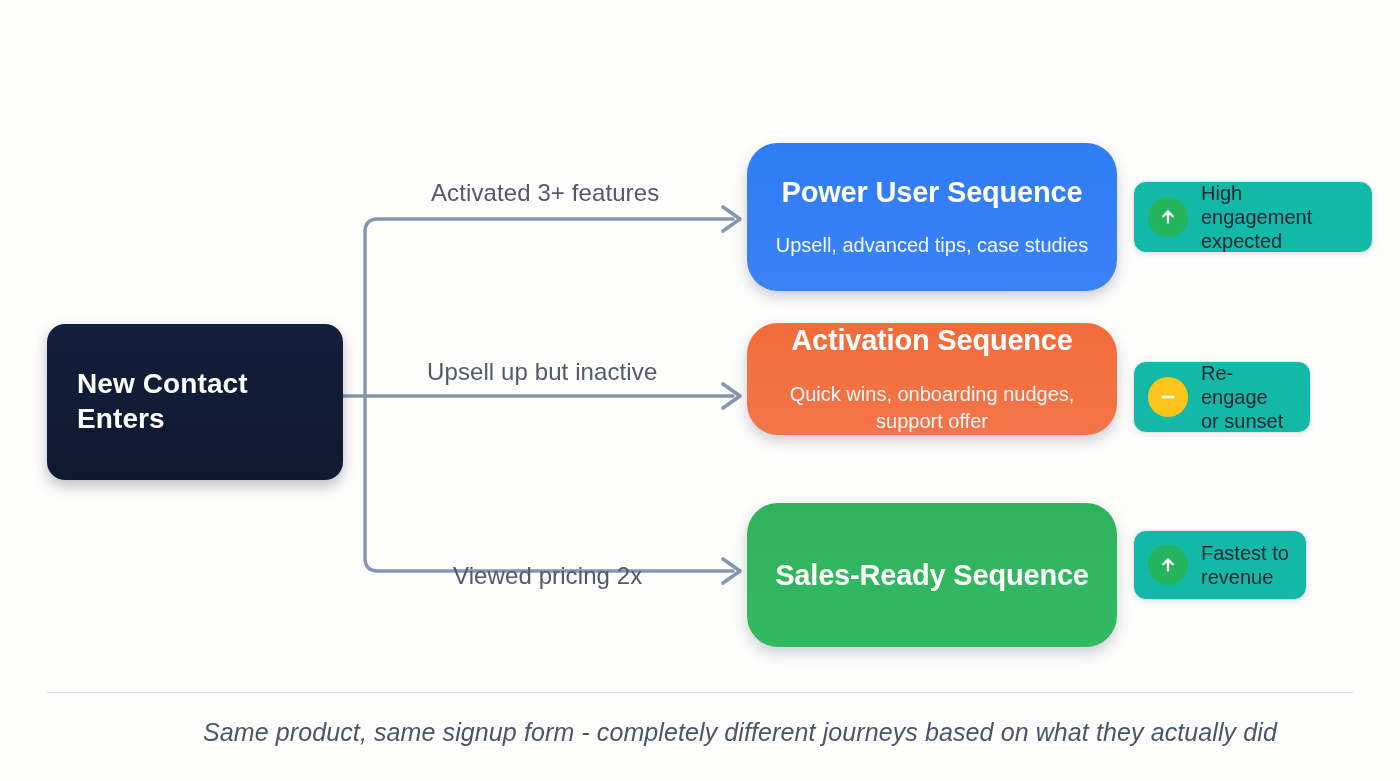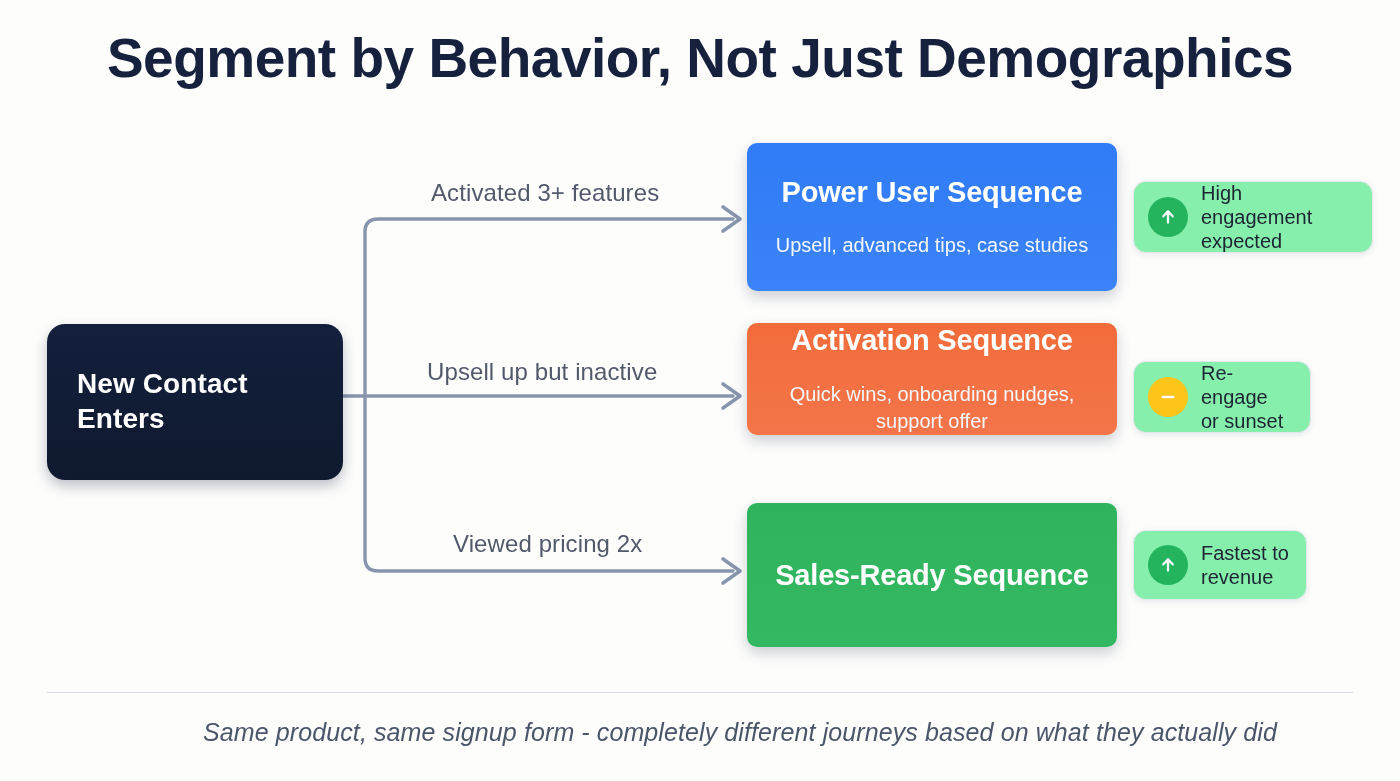--- a/index.html
+++ b/index.html
@@ -66,21 +66,21 @@
     font-weight: 700;
     line-height: 1.24;
     letter-spacing: 0.1px;
   }
 
   
   .card {
     position: absolute;
     left: 747px;
     width: 370px;
-    border-radius: 10px;
+    border-radius: 31px;
     display: flex;
     flex-direction: column;
     align-items: center;
     justify-content: center;
     text-align: center;
     box-shadow: 0 6px 14px rgba(30, 40, 70, 0.22);
     padding: 0 16px;
     box-sizing: border-box;
   }
   .card .card-title {
@@ -116,26 +116,26 @@
   
   .edge-label {
     position: absolute;
     font-size: 24px;
     color: #51596b;
     white-space: nowrap;
     letter-spacing: 0.1px;
   }
   #edge-label-1 { left: 431px; top: 179px; }
   #edge-label-2 { left: 427px; top: 358px; }
-  #edge-label-3 { left: 453px; top: 530px; }
+  #edge-label-3 { left: 453px; top: 562px; }
 
   
   .badge {
     position: absolute;
-    background: #86efac;
+    background: #14b8a6;
     border: 1px solid #e4e7ec;
     border-radius: 13px;
     box-shadow: 0 2px 6px rgba(40, 50, 80, 0.10);
     display: flex;
     align-items: center;
     gap: 13px;
     padding: 13px 16px 13px 14px;
     box-sizing: border-box;
   }
   .badge .badge-text {
@@ -180,21 +180,20 @@
     color: #4a5569;
     letter-spacing: 0.1px;
     padding-left: 40px;
   }
 </style>
 </head>
 <body>
 
 <div id="stage">
 
-  <div class="page-title">Segment by Behavior, Not Just Demographics</div>
 
   <svg id="connectors" viewBox="0 0 1400 781" width="1400" height="781" fill="none">
     <g stroke="#8895ae" stroke-width="3.4" fill="none" stroke-linecap="round" stroke-linejoin="round">
 
       <path d="M313 396 H365"></path>
 
       <path d="M365 396 V232 Q365 219 378 219 H733"></path>
 
       <path d="M365 396 H733"></path>
 

